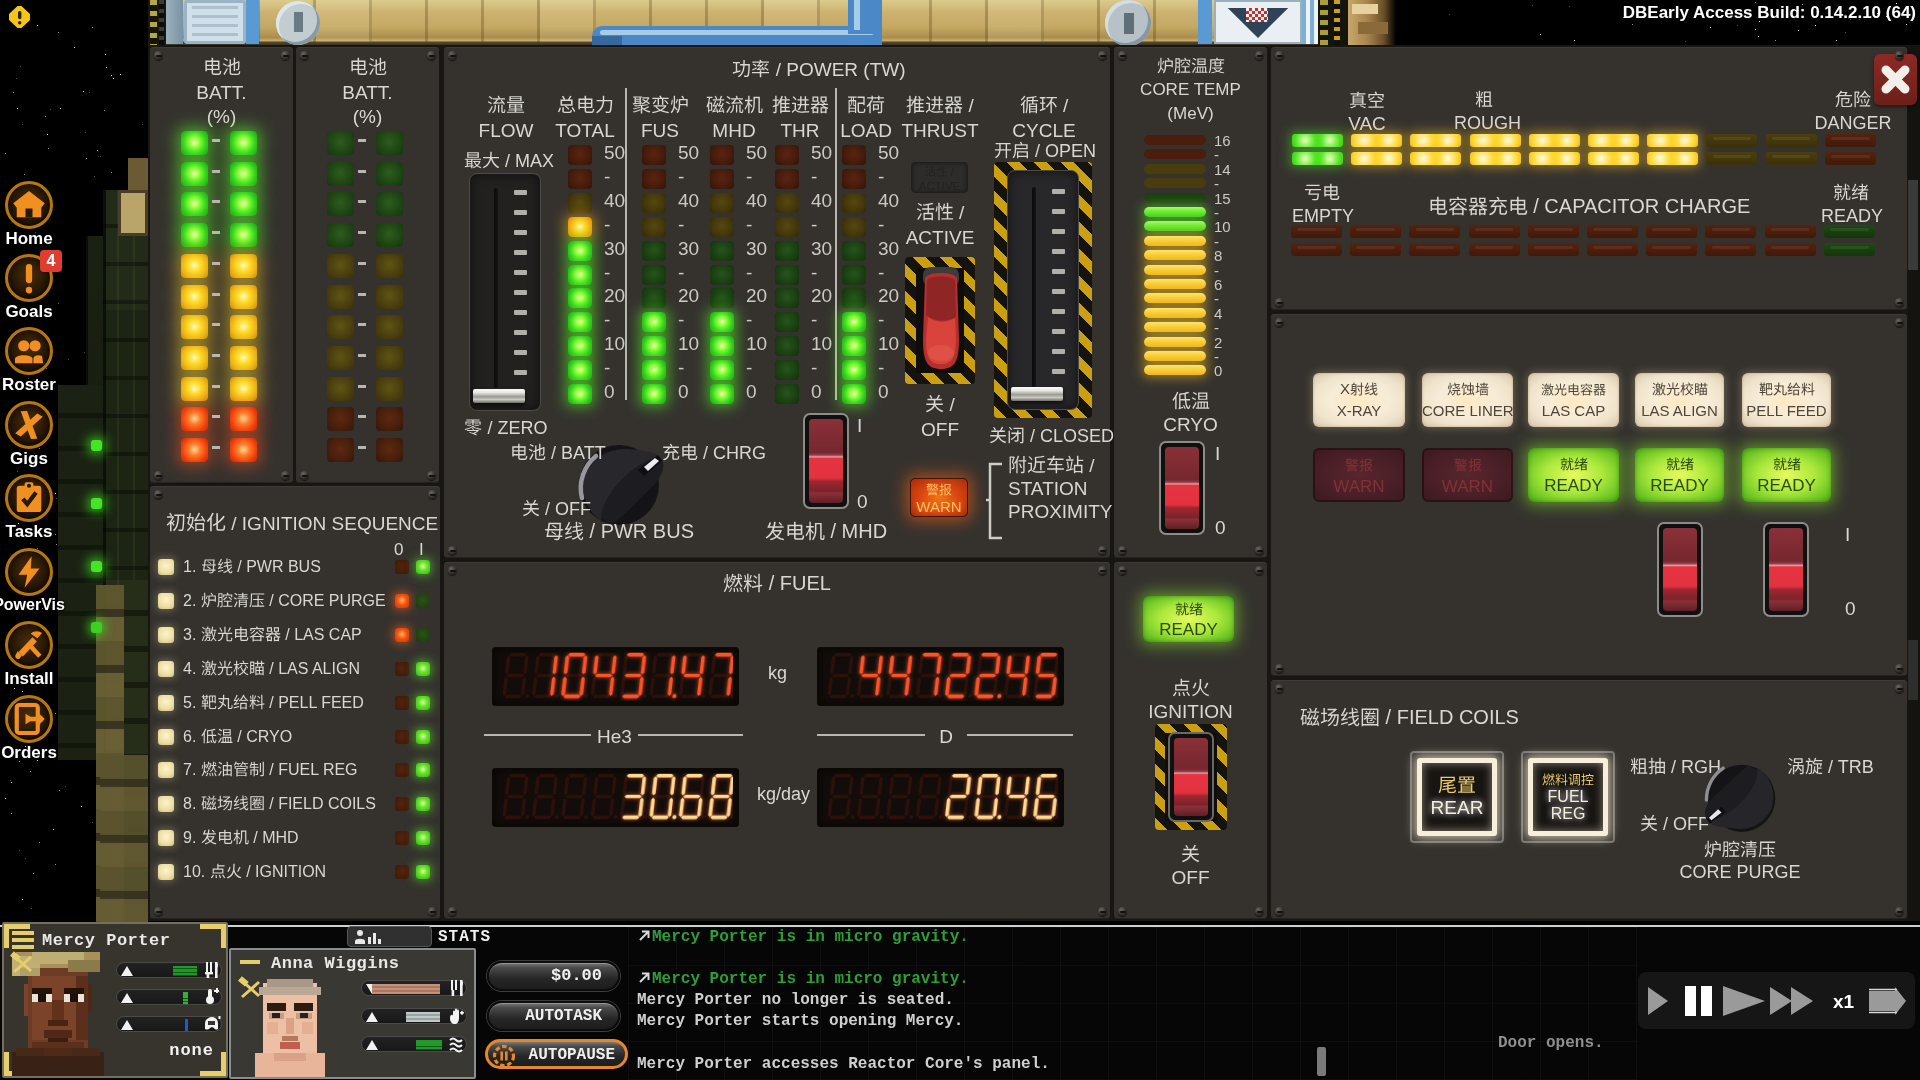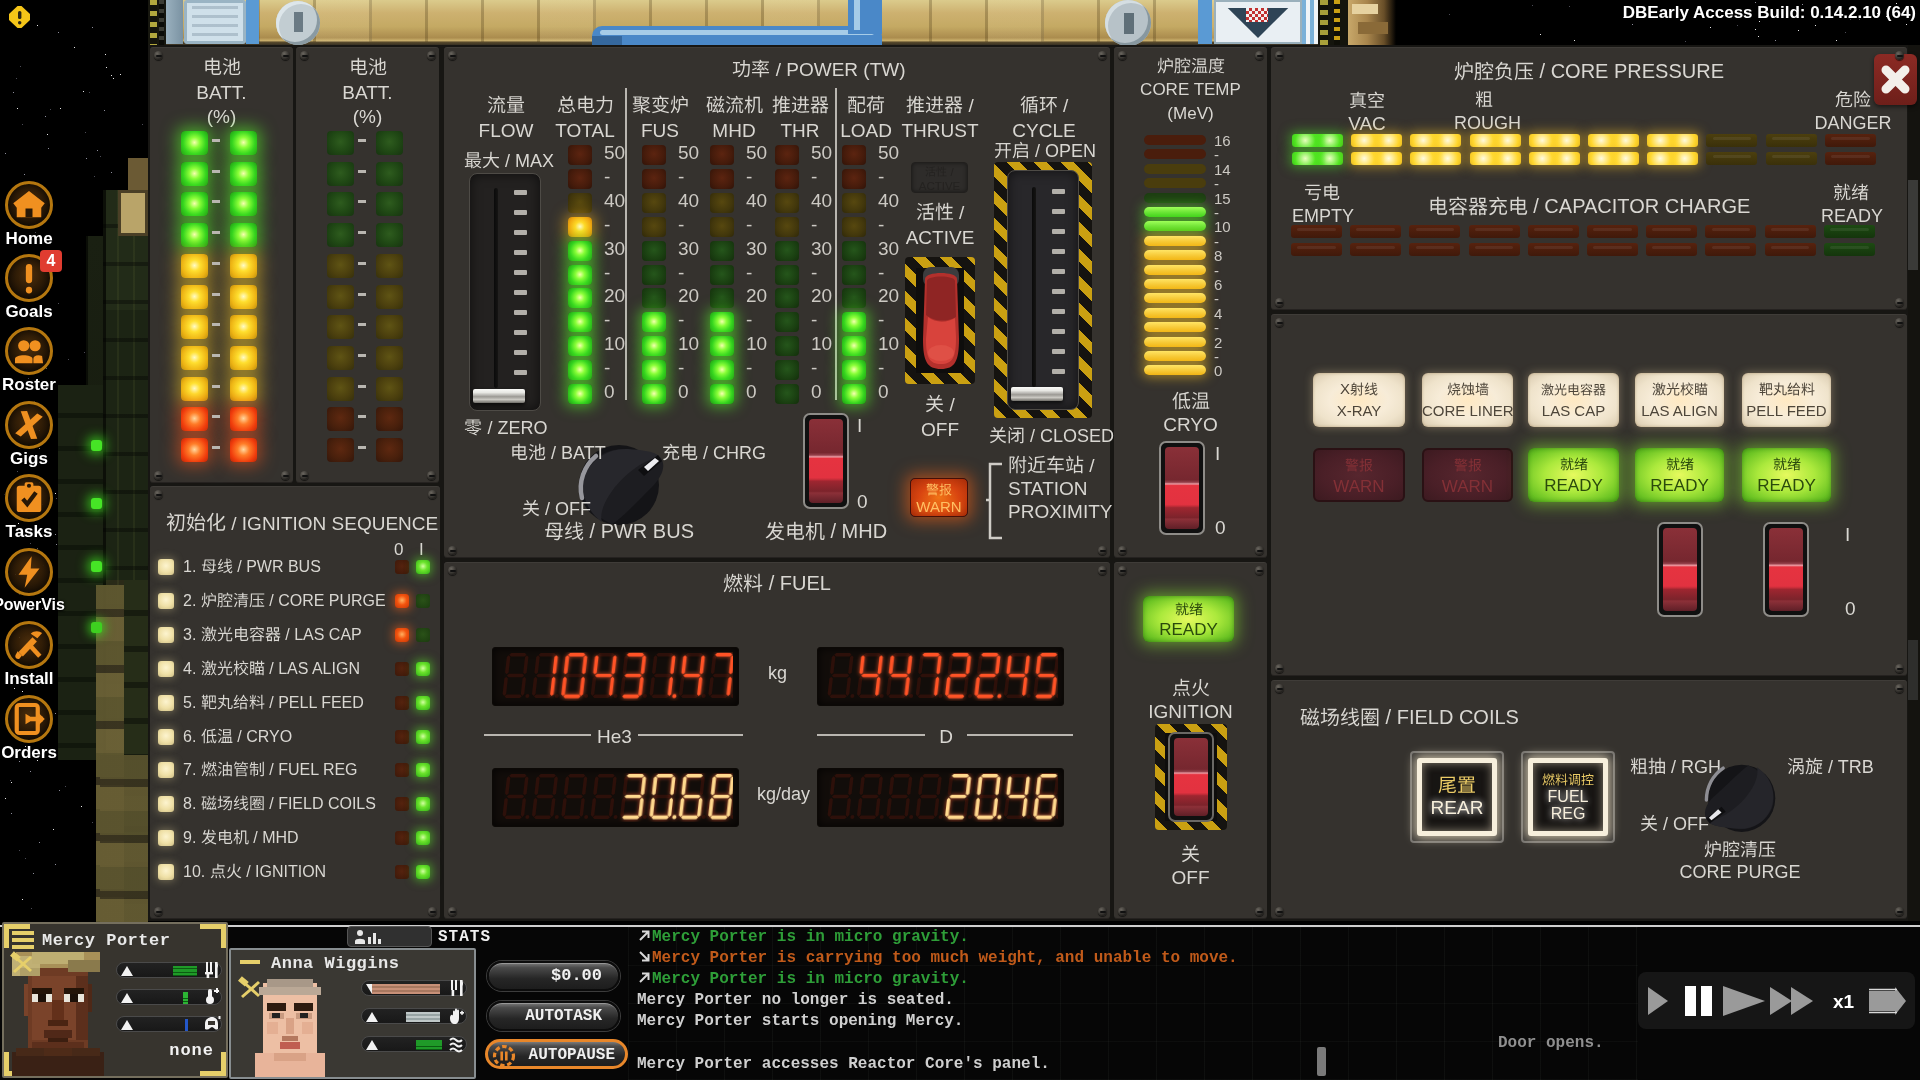--- a/index.html
+++ b/index.html
@@ -1268,26 +1268,20 @@
           <div class="rk"></div>
         </div>
  </div>
  <div class="ptitle" style="top:282px"><svg class="cj " style="width:19.0px;height:19.0px;" viewBox="0 0 1000 1000" preserveAspectRatio="xMidYMid meet">
           <use href="#c5173" x="0"></use>
         </svg></div>
  <div class="ptitle" style="top:305px">OFF</div>
 </div>
 
 <div class="panel" style="left:1271px;top:47px;width:636px;height:263px">
- <div class="ptitle" style="top:13px;font-size:20px"><svg class="cj " style="width:80.0px;height:20.0px;" viewBox="0 0 4000 1000" preserveAspectRatio="xMidYMid meet">
-          <use href="#c7089" x="0"></use>
-          <use href="#c8154" x="1000"></use>
-          <use href="#c8d1f" x="2000"></use>
-          <use href="#c538b" x="3000"></use>
-        </svg> / CORE PRESSURE</div>
  <div class="lblc" style="left:66px;top:42px;width:60px;font-size:19px;line-height:23px"><svg class="cj " style="width:36.0px;height:18.0px;" viewBox="0 0 2000 1000" preserveAspectRatio="xMidYMid meet">
           <use href="#c771f" x="0"></use>
           <use href="#c7a7a" x="1000"></use>
         </svg><br>VAC</div>
  <div class="lblc" style="left:183px;top:42px;width:60px;font-size:18px;line-height:23px"><svg class="cj " style="width:18.0px;height:18.0px;" viewBox="0 0 1000 1000" preserveAspectRatio="xMidYMid meet">
           <use href="#c7c97" x="0"></use>
         </svg><br>ROUGH</div>
  <div class="lblc" style="left:542px;top:42px;width:80px;font-size:18px;line-height:23px"><svg class="cj " style="width:36.0px;height:18.0px;" viewBox="0 0 2000 1000" preserveAspectRatio="xMidYMid meet">
           <use href="#c5371" x="0"></use>
           <use href="#c9669" x="1000"></use>
@@ -1670,23 +1664,20 @@
 <div class="hudbtn" style="left:485px;top:1039px;width:143px;border:3px solid #e8872a;font-size:16px;box-shadow:none;padding-right:10px">AUTOPAUSE</div>
 <svg class="abs" style="left:492px;top:1044px" width="24" height="24" viewBox="0 0 24 24">
       <circle cx="12" cy="12" r="9.5" fill="none" stroke="#e8872a" stroke-width="3.2" stroke-dasharray="4.5 2.6"></circle>
       <rect x="8.4" y="7.5" width="2.6" height="9" fill="#e8872a"></rect>
       <rect x="13" y="7.5" width="2.6" height="9" fill="#e8872a"></rect>
     </svg>
 
 <div class="logln" style="left:637px;top:928px;color:#d8d8d8"><svg style="vertical-align:-2px" width="15" height="15" viewBox="0 0 15 15">
         <path d="M3 12 L11 4 M5 3.5 L11.5 3.5 L11.5 10" stroke="#d8d8d8" stroke-width="2" fill="none"></path>
       </svg><span style="color:#2e9e38">Mercy Porter is in micro gravity.</span></div>
-<div class="logln" style="left:637px;top:949px;color:#d8d8d8"><svg style="vertical-align:-2px" width="15" height="15" viewBox="0 0 15 15">
-        <path d="M3 3 L11 11 M5 11.5 L11.5 11.5 L11.5 5" stroke="#d8d8d8" stroke-width="2" fill="none"></path>
-      </svg><span style="color:#c05a1a">Mercy Porter is carrying too much weight, and unable to move.</span></div>
 <div class="logln" style="left:637px;top:970px;color:#d8d8d8"><svg style="vertical-align:-2px" width="15" height="15" viewBox="0 0 15 15">
         <path d="M3 12 L11 4 M5 3.5 L11.5 3.5 L11.5 10" stroke="#d8d8d8" stroke-width="2" fill="none"></path>
       </svg><span style="color:#2e9e38">Mercy Porter is in micro gravity.</span></div>
 <div class="logln" style="left:637px;top:991px;color:#cfcfcf">Mercy Porter no longer is seated.</div>
 <div class="logln" style="left:637px;top:1012px;color:#cfcfcf">Mercy Porter starts opening Mercy.</div>
 <div class="logln" style="left:637px;top:1055px;color:#cfcfcf">Mercy Porter accesses Reactor Core's panel.</div>
 <div class="logln" style="left:1498px;top:1034px;color:#8f8f8f">Door opens.</div>
 <div class="abs" style="left:1317px;top:1047px;width:9px;height:29px;background:#7a7a7a;border-radius:2px"></div>
 
 

